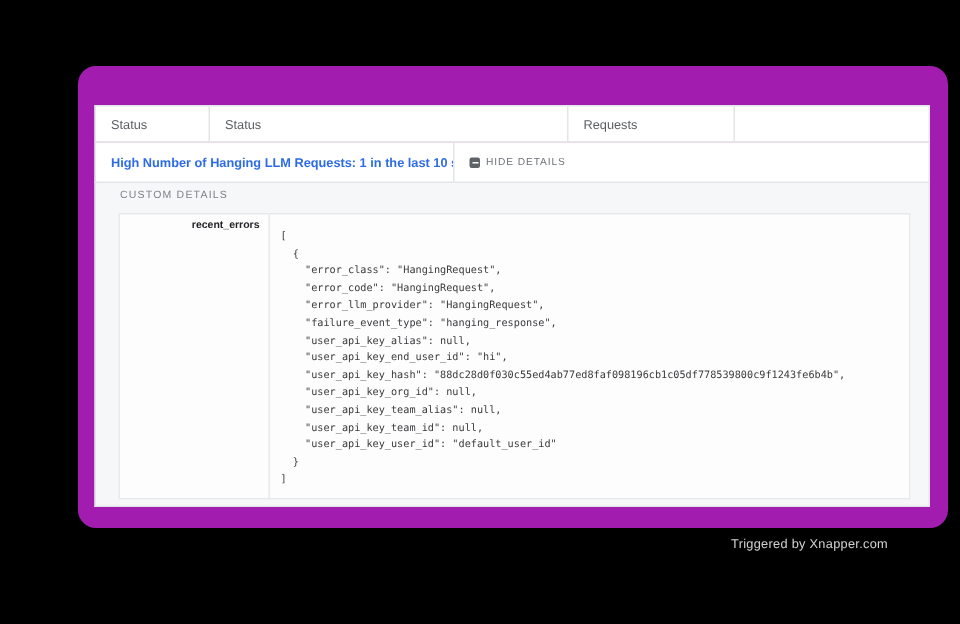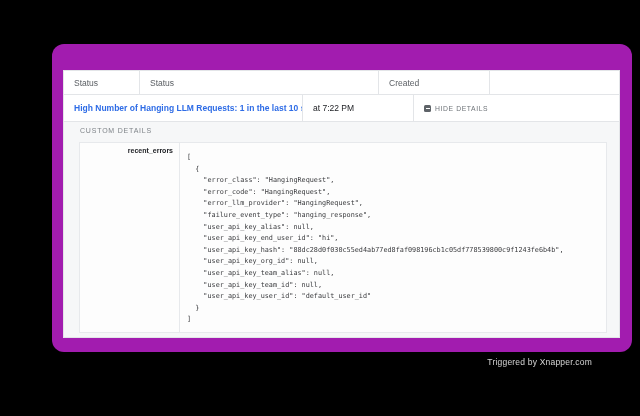--- a/index.html
+++ b/index.html
@@ -84,30 +84,27 @@
 </style>
 </head>
 <body>
 
 <div class="card">
   <div class="table-wrap">
 
     <div class="thead">
       <div class="th col-status">Status</div>
       <div class="th col-summary">Status</div>
-      <div class="th col-created">Created</div>
+      <div class="th col-created">Requests</div>
       <div class="th col-actions"></div>
     </div>
 
     <div class="trow">
       <div class="td col-summary">
         <a class="summary-link">High Number of Hanging LLM Requests: 1 in the last 10 seconds.</a>
-      </div>
-      <div class="td col-created">
-        <span class="created-text">at 7:22 PM</span>
       </div>
       <div class="td col-actions">
         <button class="hide-details">
           <span class="minus-icon"></span>
           <span class="hd-label">HIDE DETAILS</span>
         </button>
       </div>
     </div>
 
     <div class="details-panel">

